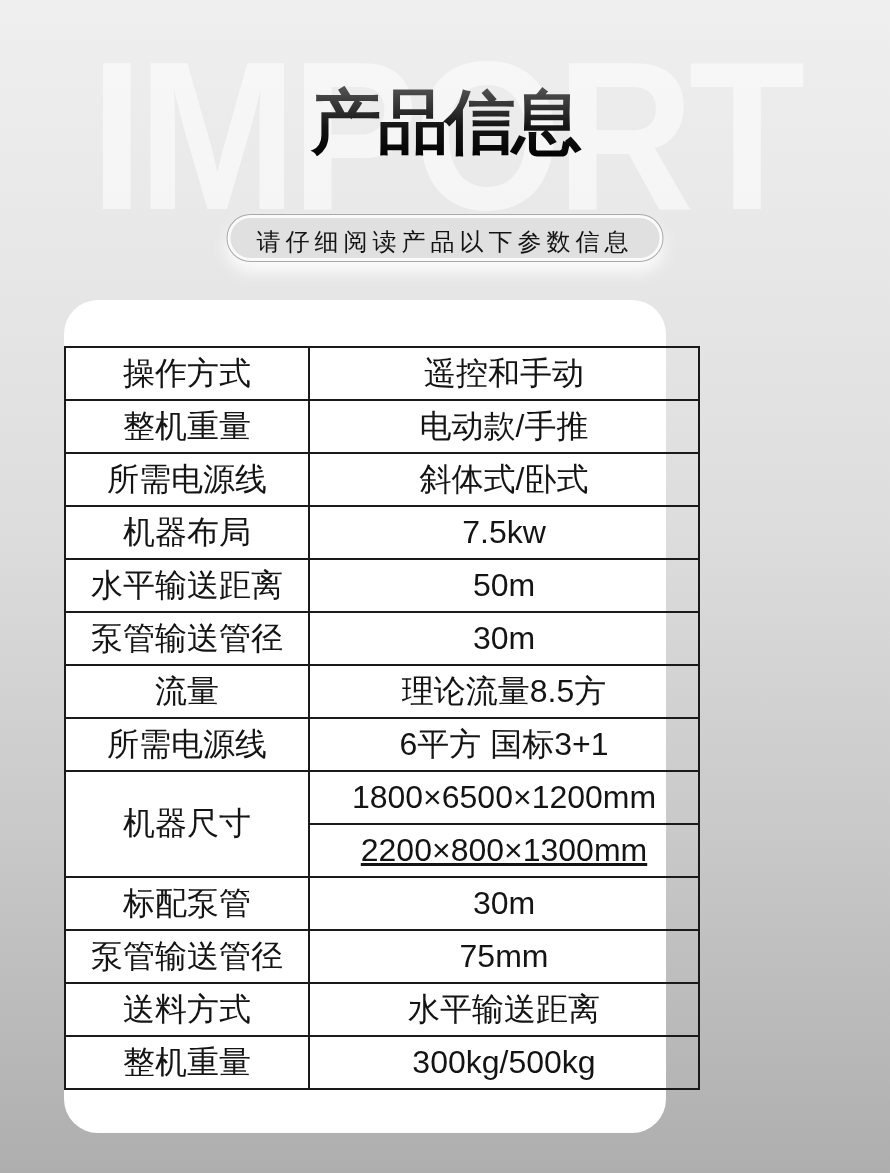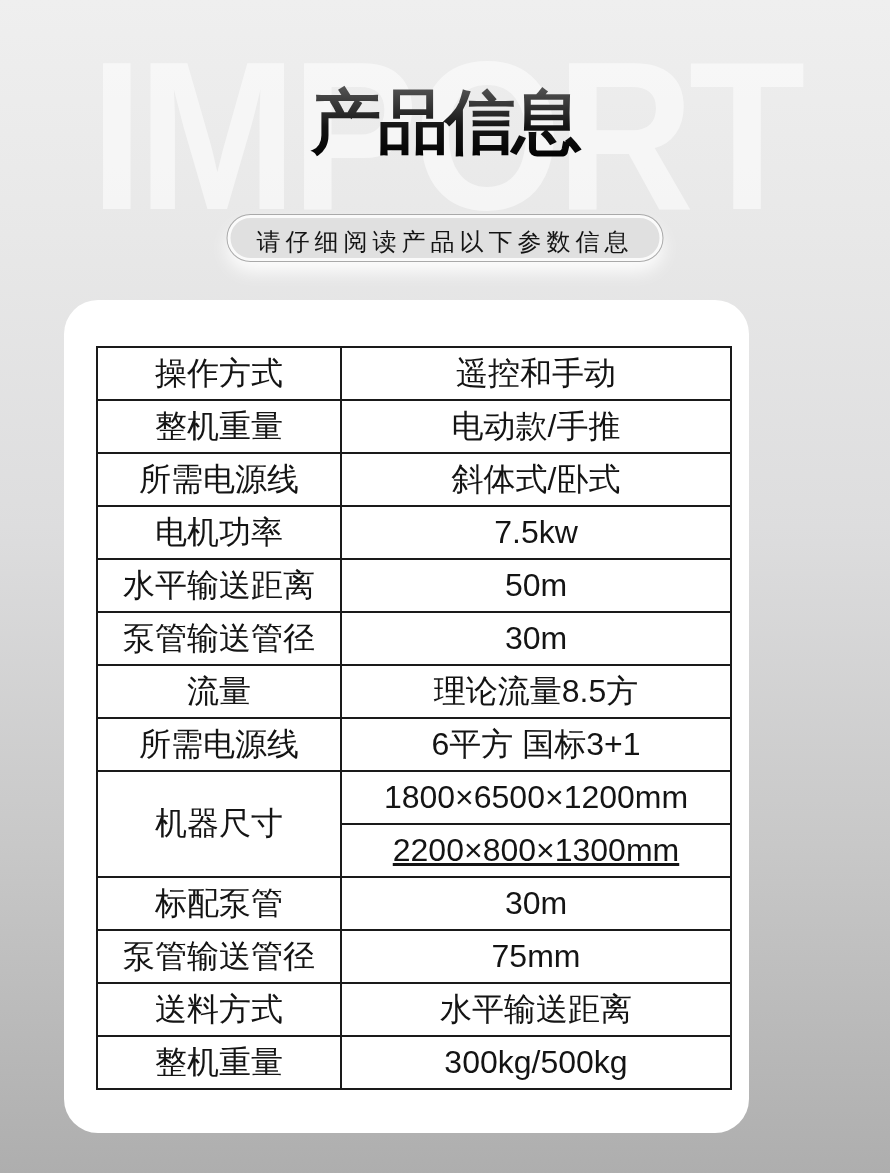--- a/index.html
+++ b/index.html
@@ -64,25 +64,24 @@
   .pill span {
     font-size: 24px;
     letter-spacing: 5px;
     color: #141414;
   }
 
   
   .card {
     position: absolute;
     top: 300px; left: 64px;
-    width: 670px; height: 833px;
+    width: 602px; height: 833px;
     background: #ffffff;
     border-radius: 34px;
     z-index: 1;
-    padding-left: 15px;
   }
 
   .spec-table {
     border-collapse: collapse;
     table-layout: fixed;
     width: 636px;
     margin: 46px auto 0;
   }
   .spec-table td {
     border: 2px solid #1a1a1a;
@@ -119,21 +118,21 @@
       </tr>
       <tr>
         <td class="label">整机重量</td>
         <td class="value">电动款/手推</td>
       </tr>
       <tr>
         <td class="label">所需电源线</td>
         <td class="value">斜体式/卧式</td>
       </tr>
       <tr>
-        <td class="label">电机功率</td>
+        <td class="label">机器布局</td>
         <td class="value">7.5kw</td>
       </tr>
       <tr>
         <td class="label">水平输送距离</td>
         <td class="value">50m</td>
       </tr>
       <tr>
         <td class="label">泵管输送管径</td>
         <td class="value">30m</td>
       </tr>

